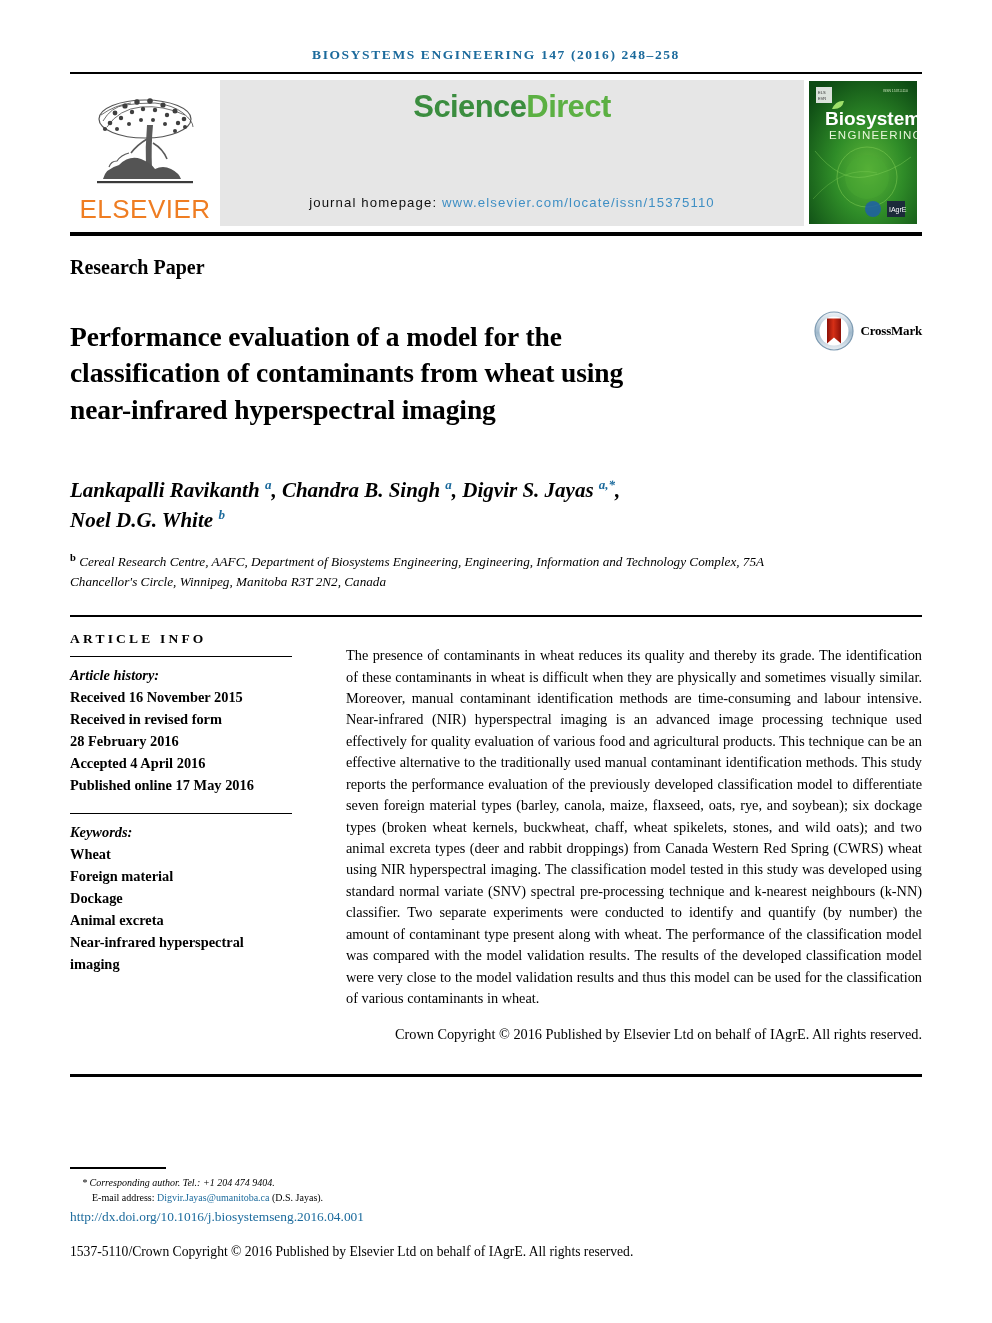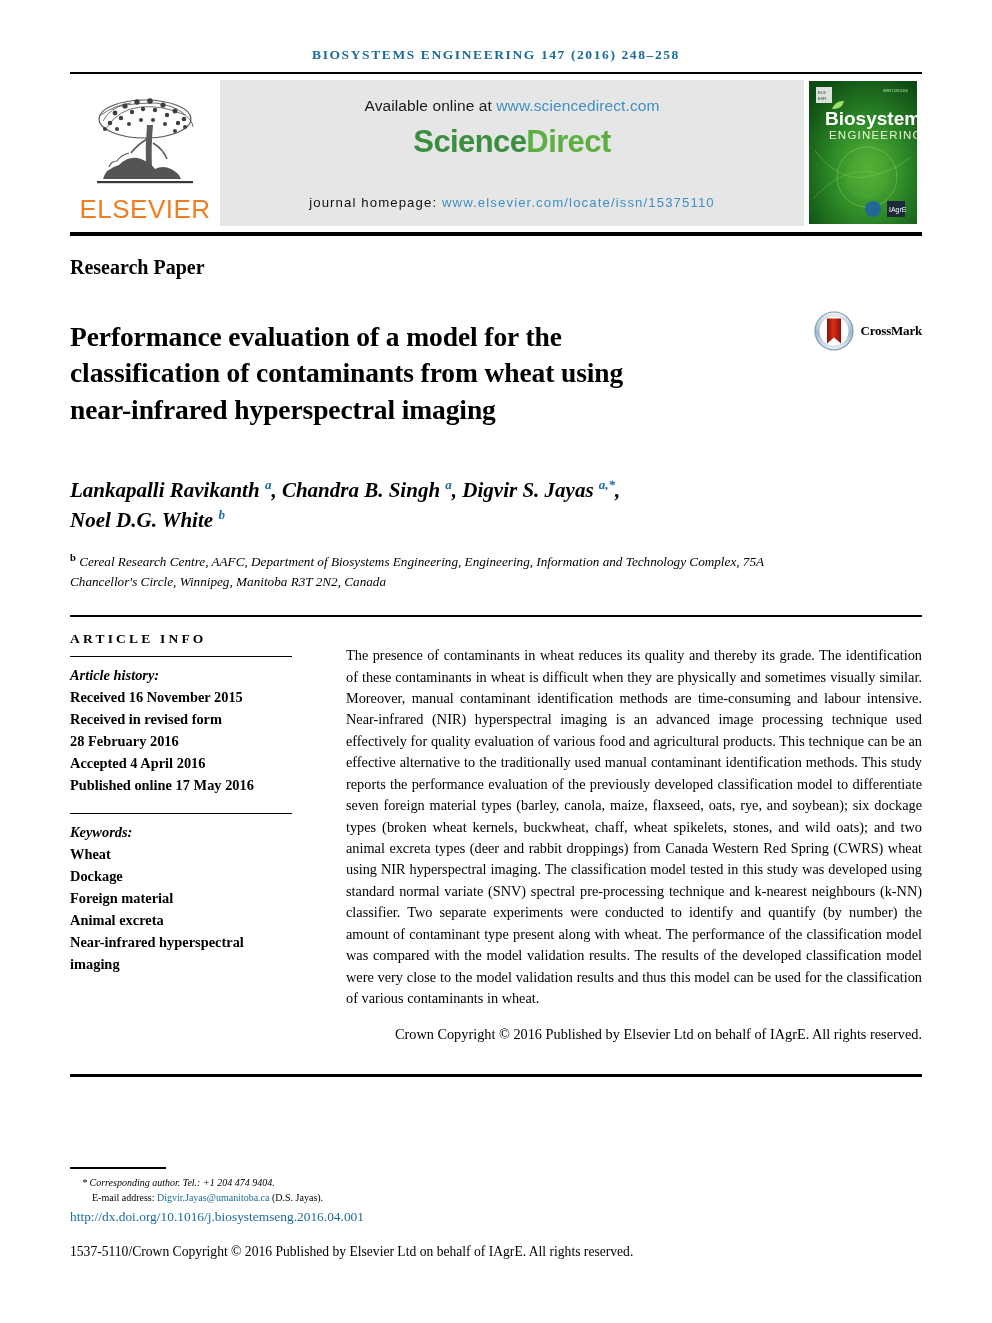--- a/index.html
+++ b/index.html
@@ -271,23 +271,20 @@
           <path d="M68 52 q10 6 14 16" stroke="#5a5a5a" stroke-width="1.6" fill="none"></path>
           <path d="M34 74 q10-10 22-6 q10 4 14 10 q8-4 16 0 q8 4 10 10 l-78 0 q2-10 16-14 z" fill="#545454"></path>
           <path d="M44 62 q-8 2 -12 8 q-6 0 -8 6" stroke="#5a5a5a" stroke-width="1.2" fill="none"></path>
           <rect x="12" y="90" width="96" height="2.2" fill="#3a3a3a"></rect>
         </g>
       </svg>
       <div class="elsevier-word">ELSEVIER</div>
     </div>
 
     <div class="masthead-center">
-      <div class="avail-line">
-        <span>Available online at </span><span class="sd-url">www.sciencedirect.com</span>
-      </div>
       <div class="sciencedirect-logo">
         <span class="sd-science">Science</span><span class="sd-direct">Direct</span>
       </div>
       <div class="homepage-line">
         <span>journal homepage: </span><span class="hp-url">www.elsevier.com/locate/issn/15375110</span>
       </div>
     </div>
 
     <div class="masthead-right">
       <div class="cover-thumb">
@@ -369,22 +366,22 @@
         <p>Received in revised form</p>
         <p>28 February 2016</p>
         <p>Accepted 4 April 2016</p>
         <p>Published online 17 May 2016</p>
       </div>
       <div class="info-gap"></div>
       <div class="info-rule"></div>
       <div class="info-block">
         <p class="it">Keywords:</p>
         <p>Wheat</p>
+        <p>Foreign material</p>
         <p>Dockage</p>
-        <p>Foreign material</p>
         <p>Animal excreta</p>
         <p>Near-infrared hyperspectral</p>
         <p>imaging</p>
       </div>
     </div>
 
     <div class="col-abs">
       <p class="abstract">The presence of contaminants in wheat reduces its quality and thereby its grade. The identification of these contaminants in wheat is difficult when they are physically and sometimes visually similar. Moreover, manual contaminant identification methods are time-consuming and labour intensive. Near-infrared (NIR) hyperspectral imaging is an advanced image processing technique used effectively for quality evaluation of various food and agricultural products. This technique can be an effective alternative to the traditionally used manual contaminant identification methods. This study reports the performance evaluation of the previously developed classification model to differentiate seven foreign material types (barley, canola, maize, flaxseed, oats, rye, and soybean); six dockage types (broken wheat kernels, buckwheat, chaff, wheat spikelets, stones, and wild oats); and two animal excreta types (deer and rabbit droppings) from Canada Western Red Spring (CWRS) wheat using NIR hyperspectral imaging. The classification model tested in this study was developed using standard normal variate (SNV) spectral pre-processing technique and k-nearest neighbours (k-NN) classifier. Two separate experiments were conducted to identify and quantify (by number) the amount of contaminant type present along with wheat. The performance of the classification model was compared with the model validation results. The results of the developed classification model were very close to the model validation results and thus this model can be used for the classification of various contaminants in wheat.</p>
       <p class="copyright">Crown Copyright © 2016 Published by Elsevier Ltd on behalf of IAgrE. All rights reserved.</p>
     </div>

